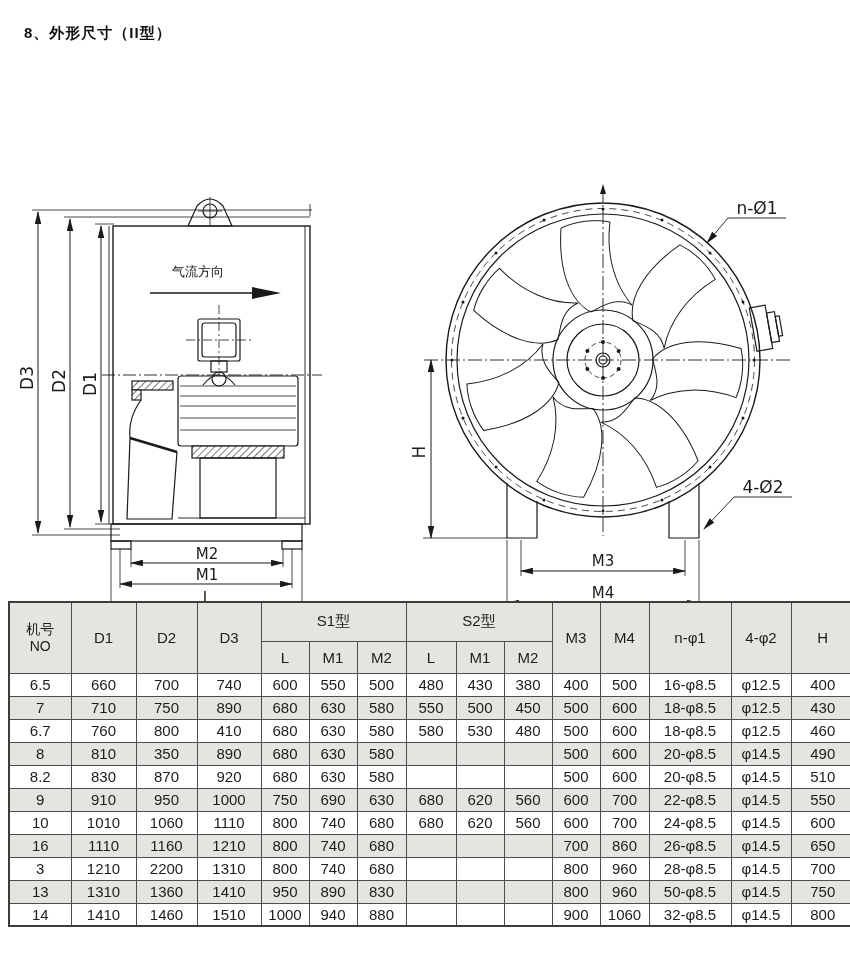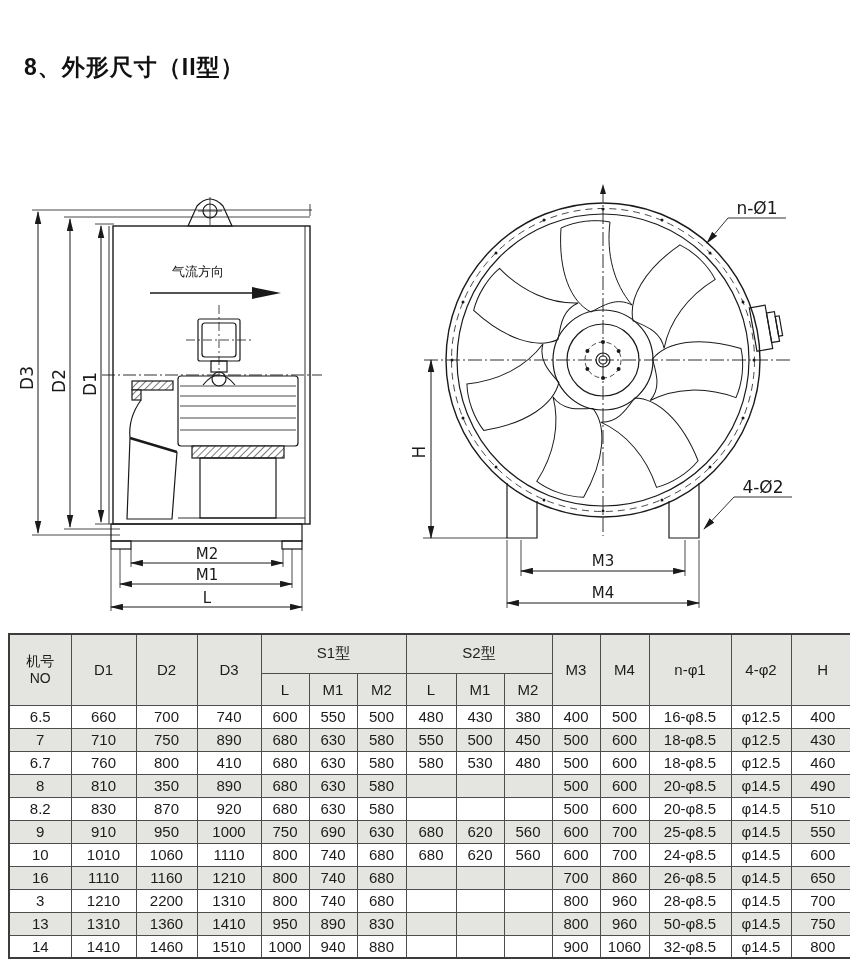--- a/index.html
+++ b/index.html
@@ -1,24 +1,24 @@
 <!DOCTYPE html>
 <html><head>
 <meta charset="utf-8">
 <style>
   html,body{margin:0;padding:0;background:#fff;}
   body{width:850px;height:977px;position:relative;font-family:"Liberation Sans",sans-serif;color:#111;}
-  .page-title{position:absolute;left:24px;top:24px;font-size:23px;font-weight:bold;letter-spacing:1px;color:#111;margin-top:28px;}
+  .page-title{position:absolute;left:24px;top:24px;font-size:15px;font-weight:bold;letter-spacing:1px;color:#111;}
   .drawing{position:absolute;left:0;top:88px;width:850px;height:528px;}
   svg text{font-family:"DejaVu Sans","Liberation Sans",sans-serif;fill:#1a1a1a;}
   .dimlabel{font-size:15px;}
   .biglabel{font-size:17px;}
   .cjk{font-size:13px;}
 
-  .tablewrap{position:absolute;left:8px;top:633px;width:838px;}
+  .tablewrap{position:absolute;left:8px;top:601px;width:838px;}
   table.dim{border-collapse:collapse;table-layout:fixed;width:838px;border:2px solid #3c3c3c;}
   table.dim th,table.dim td{border:1px solid #4d4d4d;text-align:center;vertical-align:middle;
     font-size:15px;font-weight:normal;color:#1c1c1c;padding:0;overflow:hidden;white-space:nowrap;}
   table.dim thead th{background:#e4e4e0;}
   table.dim .hr1{height:39px;}
   table.dim .hr2{height:32px;}
   table.dim tbody tr{height:23px;background:#ffffff;}
   table.dim tbody tr.stripe{background:#e4e4e0;}
   .noheader div{line-height:17px;font-size:14px;}
 </style>
@@ -377,21 +377,21 @@
           <td>950</td>
           <td>1000</td>
           <td>750</td>
           <td>690</td>
           <td>630</td>
           <td>680</td>
           <td>620</td>
           <td>560</td>
           <td>600</td>
           <td>700</td>
-          <td>25-φ8.5</td>
+          <td>22-φ8.5</td>
           <td>φ14.5</td>
           <td>550</td>
         </tr>
         <tr>
           <td>10</td>
           <td>1010</td>
           <td>1060</td>
           <td>1110</td>
           <td>800</td>
           <td>740</td>

